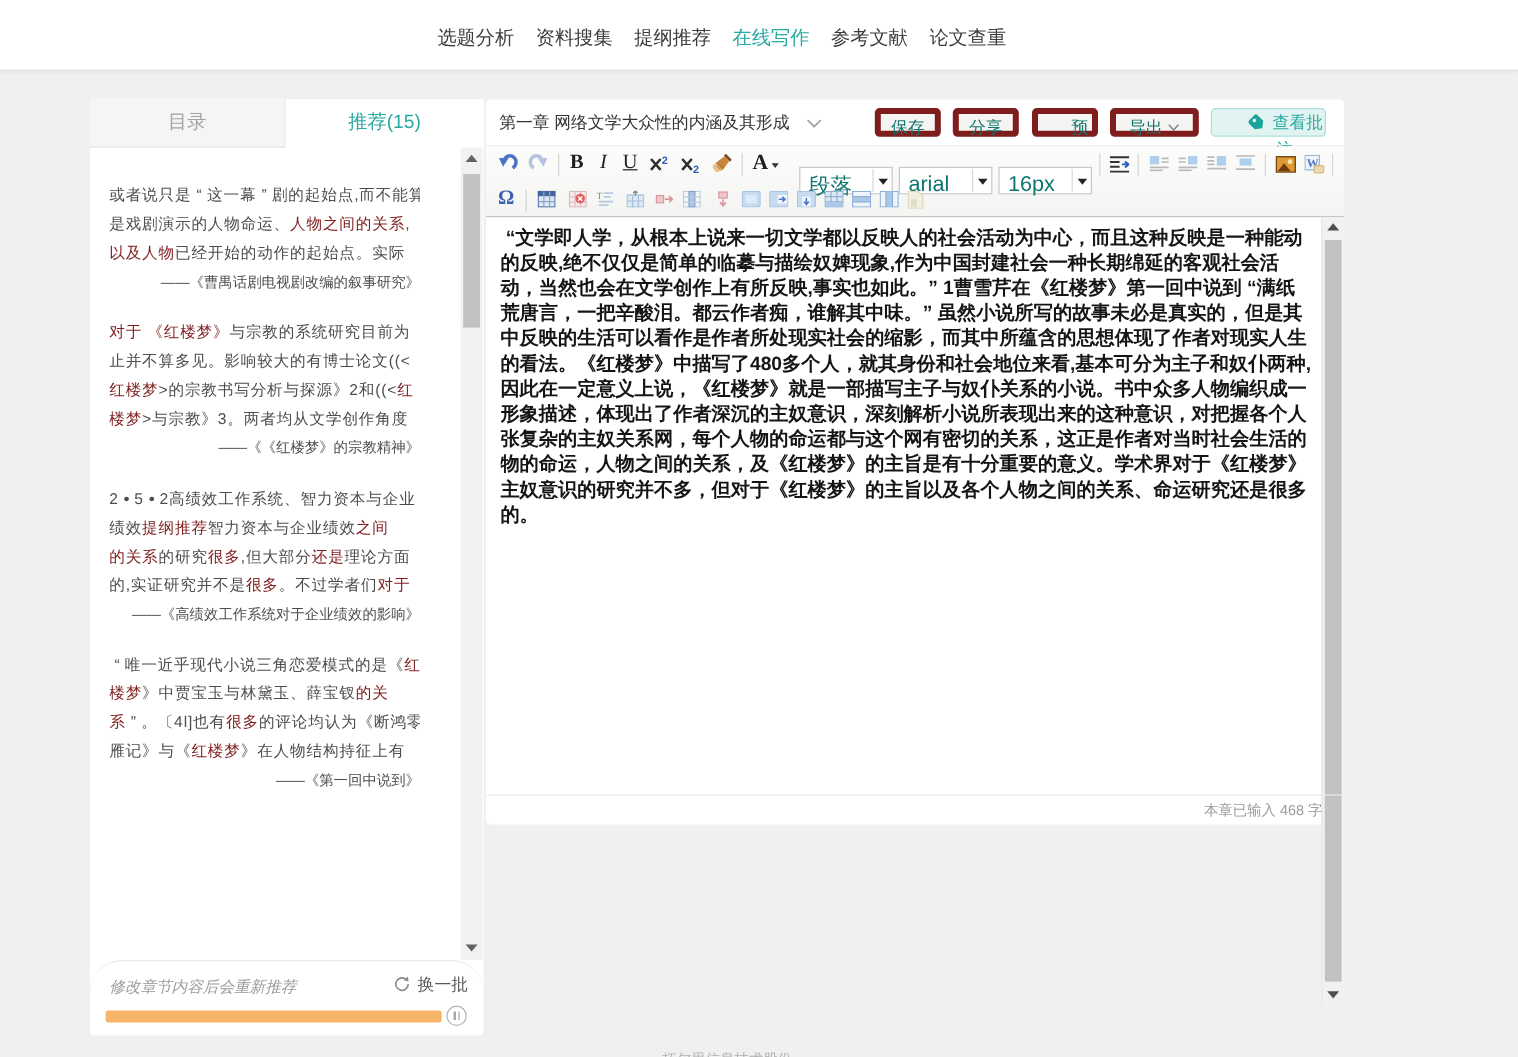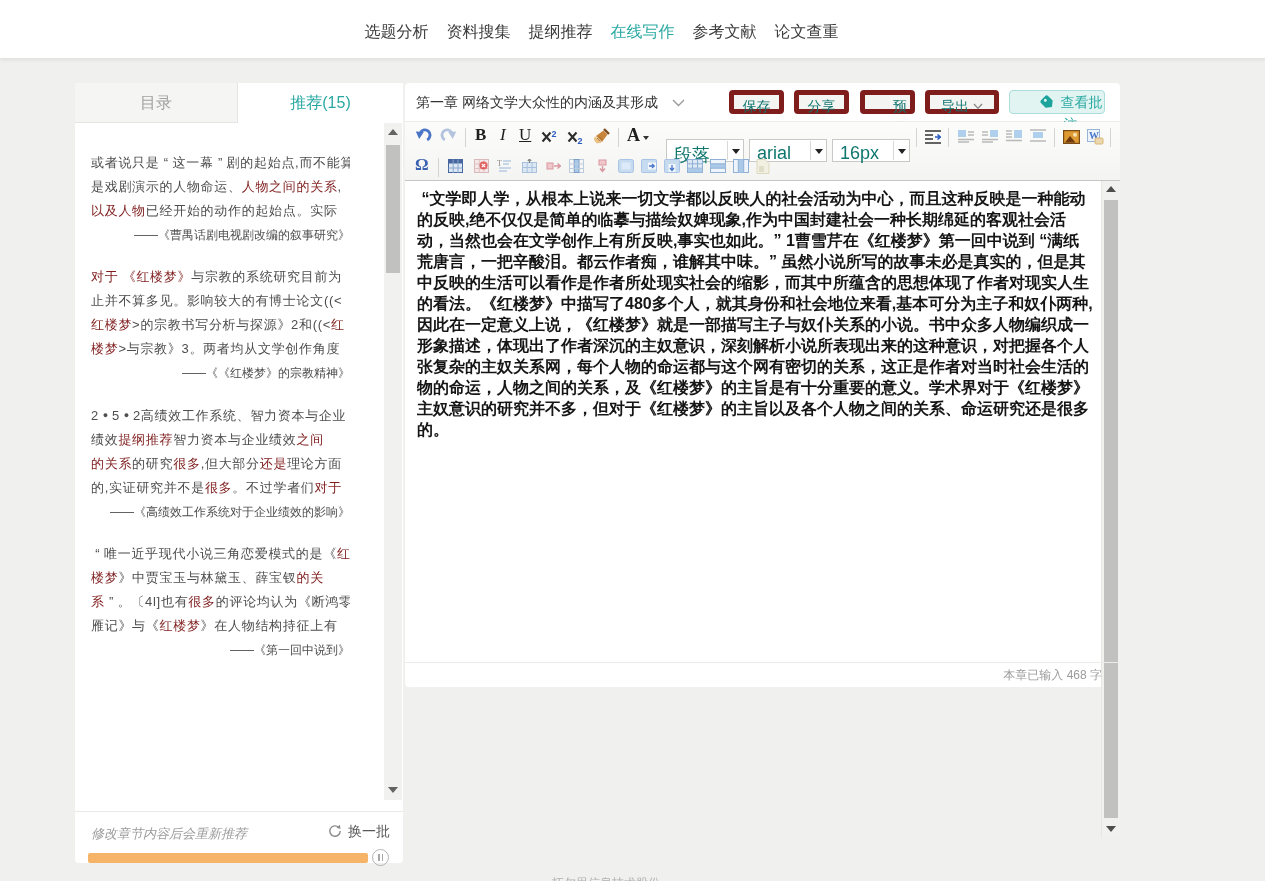--- a/index.html
+++ b/index.html
@@ -14,21 +14,21 @@
   .tabs { position:absolute; left:0; top:0; width:328px; height:40px; }
   .tab1 { position:absolute; left:0; top:0; width:163px; height:40px; background:#f5f5f4; border-right:1px solid #e5e5e4; border-bottom:1px solid #e5e5e4; color:#a3a3a3; font-size:16px; line-height:40px; text-align:center; }
   .tab2 { position:absolute; left:163px; top:0; width:165px; height:40px; color:#2aa9a2; font-size:16px; line-height:40px; text-align:center; background:#fff; }
   .list { position:absolute; left:0; top:40px; width:310px; height:677px; overflow:hidden; }
   .it { margin:0 35px 18px 16px; font-size:13px; letter-spacing:0.7px; line-height:24px; color:#4d4d4d; }
   .it .ln { white-space:nowrap; overflow:hidden; }
   .it .ct { text-align:right; white-space:nowrap; font-size:12px; letter-spacing:0; }
   .o { color:#7f1d1d; }
   .q { display:inline-block; width:13px; text-align:center; letter-spacing:0; }
   .sbl { position:absolute; left:309px; top:40px; width:18px; height:677px; background:#f1f1f0; }
-  .lbb { position:absolute; left:0; bottom:0; width:328px; height:52px; border-top:1px solid #e9e9e8; }
+  .lbb { position:absolute; left:0; bottom:0; width:328px; height:63px; border-top:1px solid #e9e9e8;border-radius:27px; }
   .lbb .hint { position:absolute; left:16px; top:13px; font-size:13px; font-style:italic; color:#9b9b9b; }
   .lbb .sw { position:absolute; right:13px; top:11px; font-size:14px; color:#595959; }
   .pbar { position:absolute; left:13px; top:41px; width:280px; height:10px; background:#f6b469; border-radius:2px; }
   .pausebtn { position:absolute; left:297px; top:37px; width:17px; height:17px; border:1px solid #b4b4b4; border-radius:50%; }
   .pausebtn i { position:absolute; top:4px; width:1.5px; height:7px; background:#a6a6a6; }
   .rhead { position:absolute; left:0; top:0; width:715px; height:39px; border-bottom:1px solid #ebebea; }
   .rtitle { position:absolute; left:11px; top:0; height:39px; line-height:39px; font-size:14px; color:#333; }
   .btn { position:absolute; top:7px; height:24px; background:#f4f4f3; border:5px solid #7f1d1d; border-radius:4px; font-size:14px; color:#0f766e; text-align:center; line-height:22px; }
   .btn.teal { background:#e2f4f2; border:1px solid #aadeda; color:#2aa9a2; }
   .tb { position:absolute; left:0; top:39px; width:715px; height:59px; background:linear-gradient(#fcfcfb,#f4f4f3); border-bottom:1px solid #c6c6c5; }

